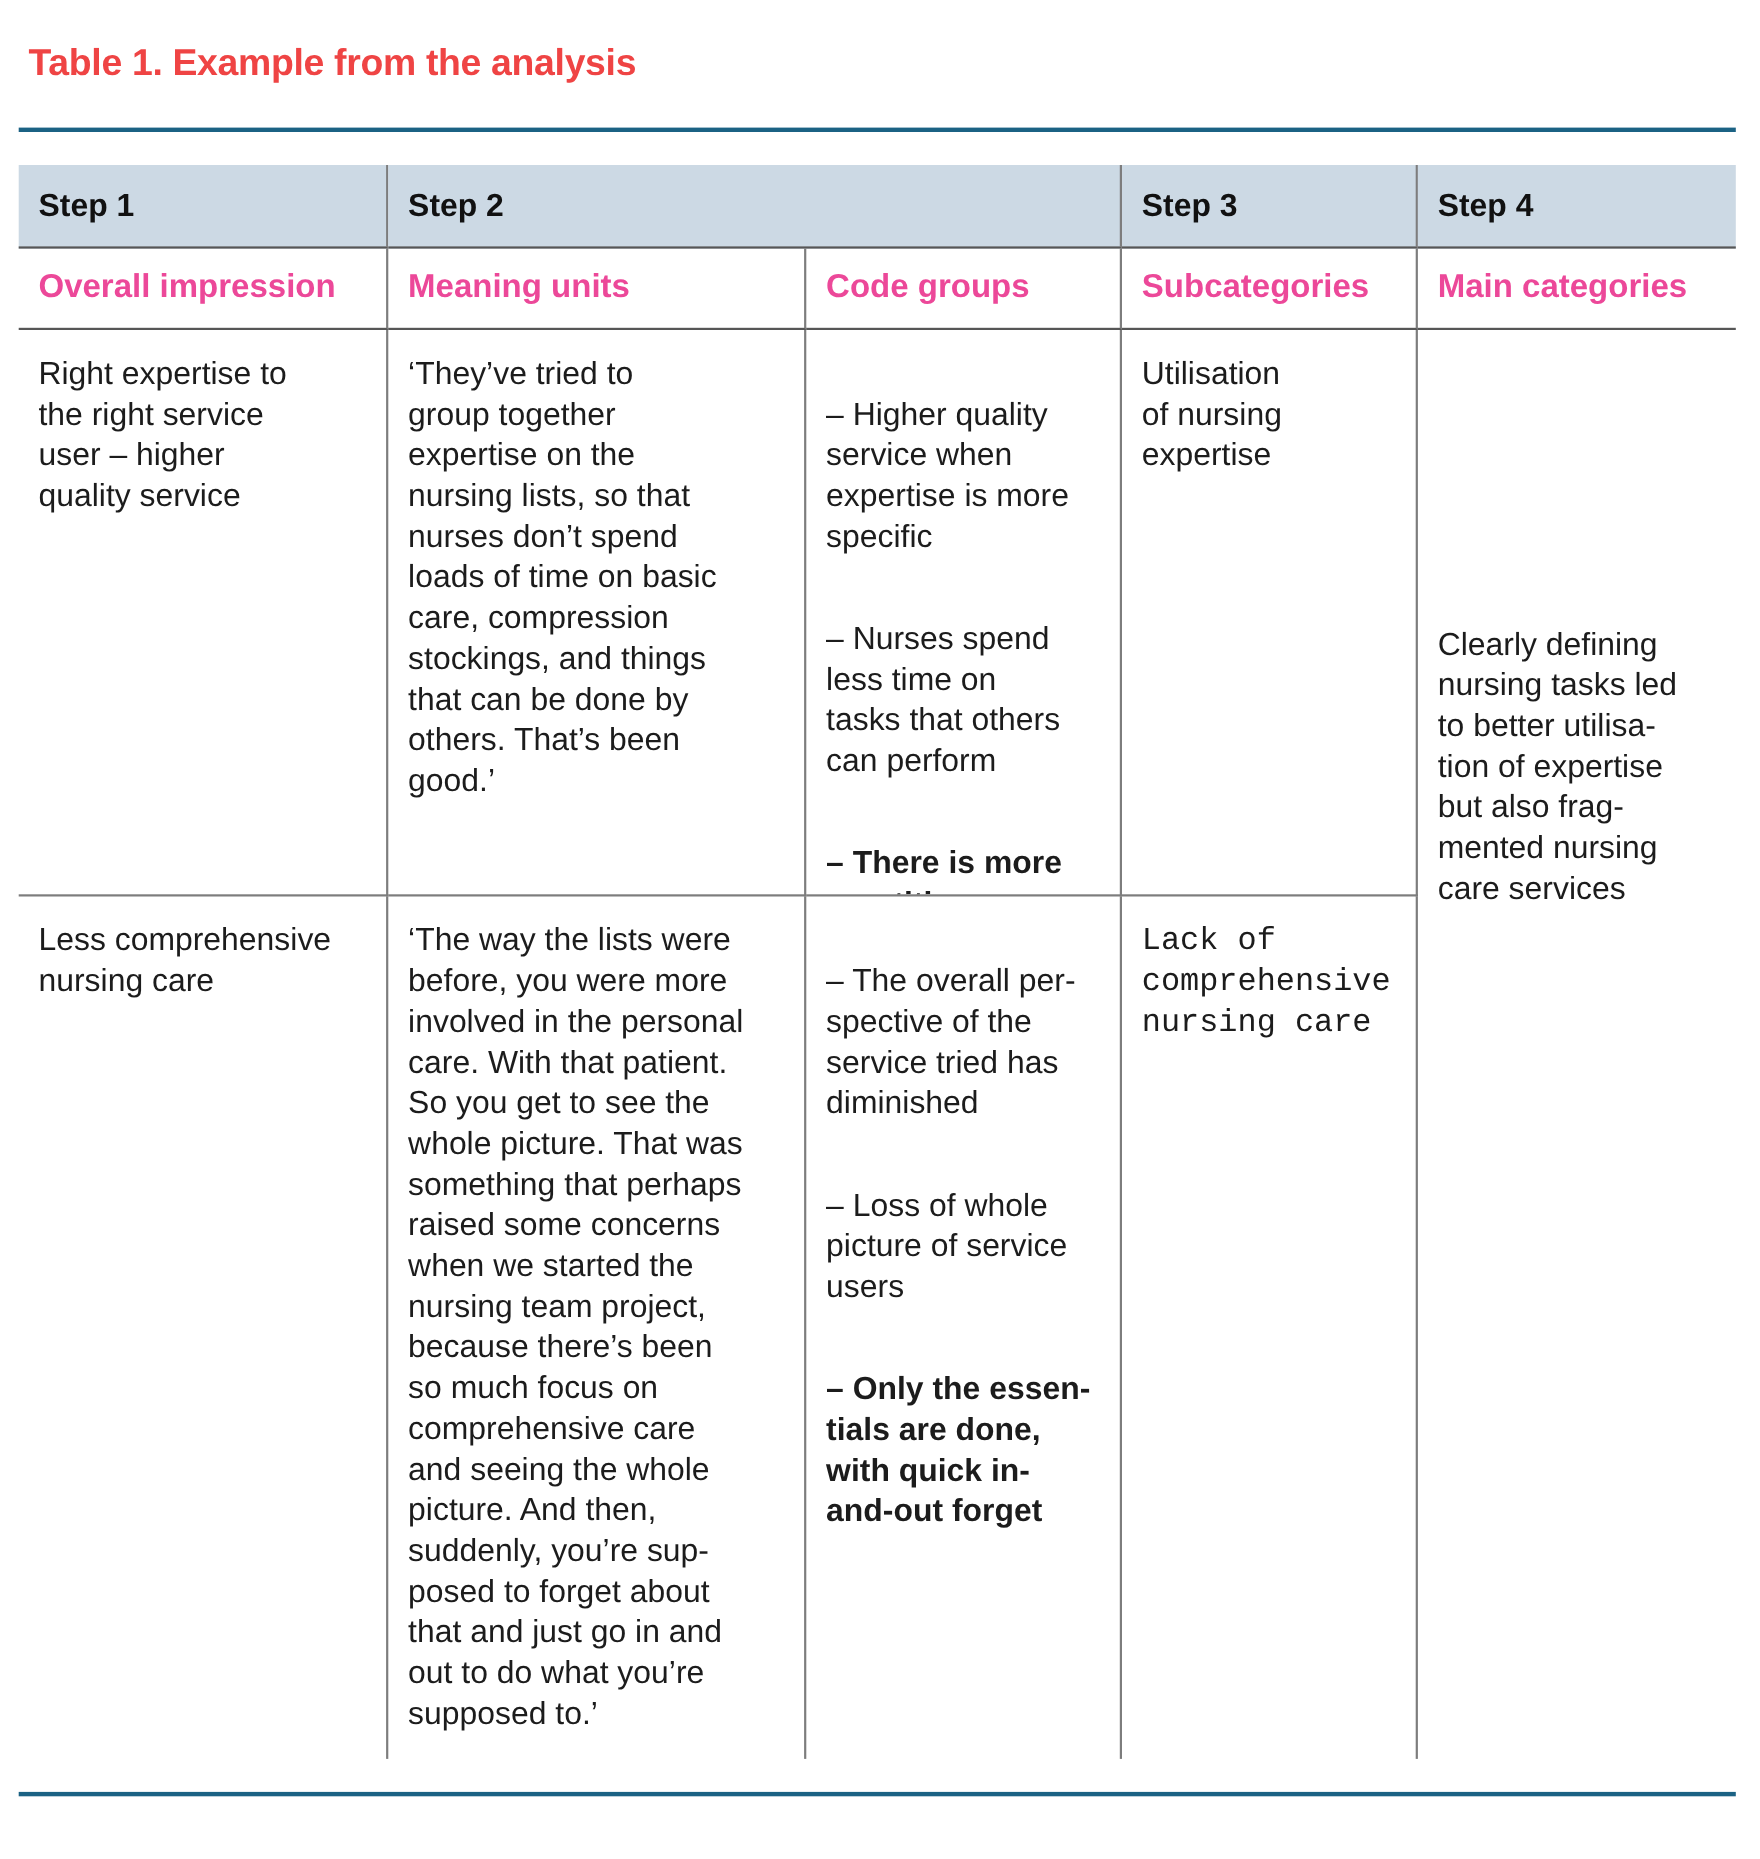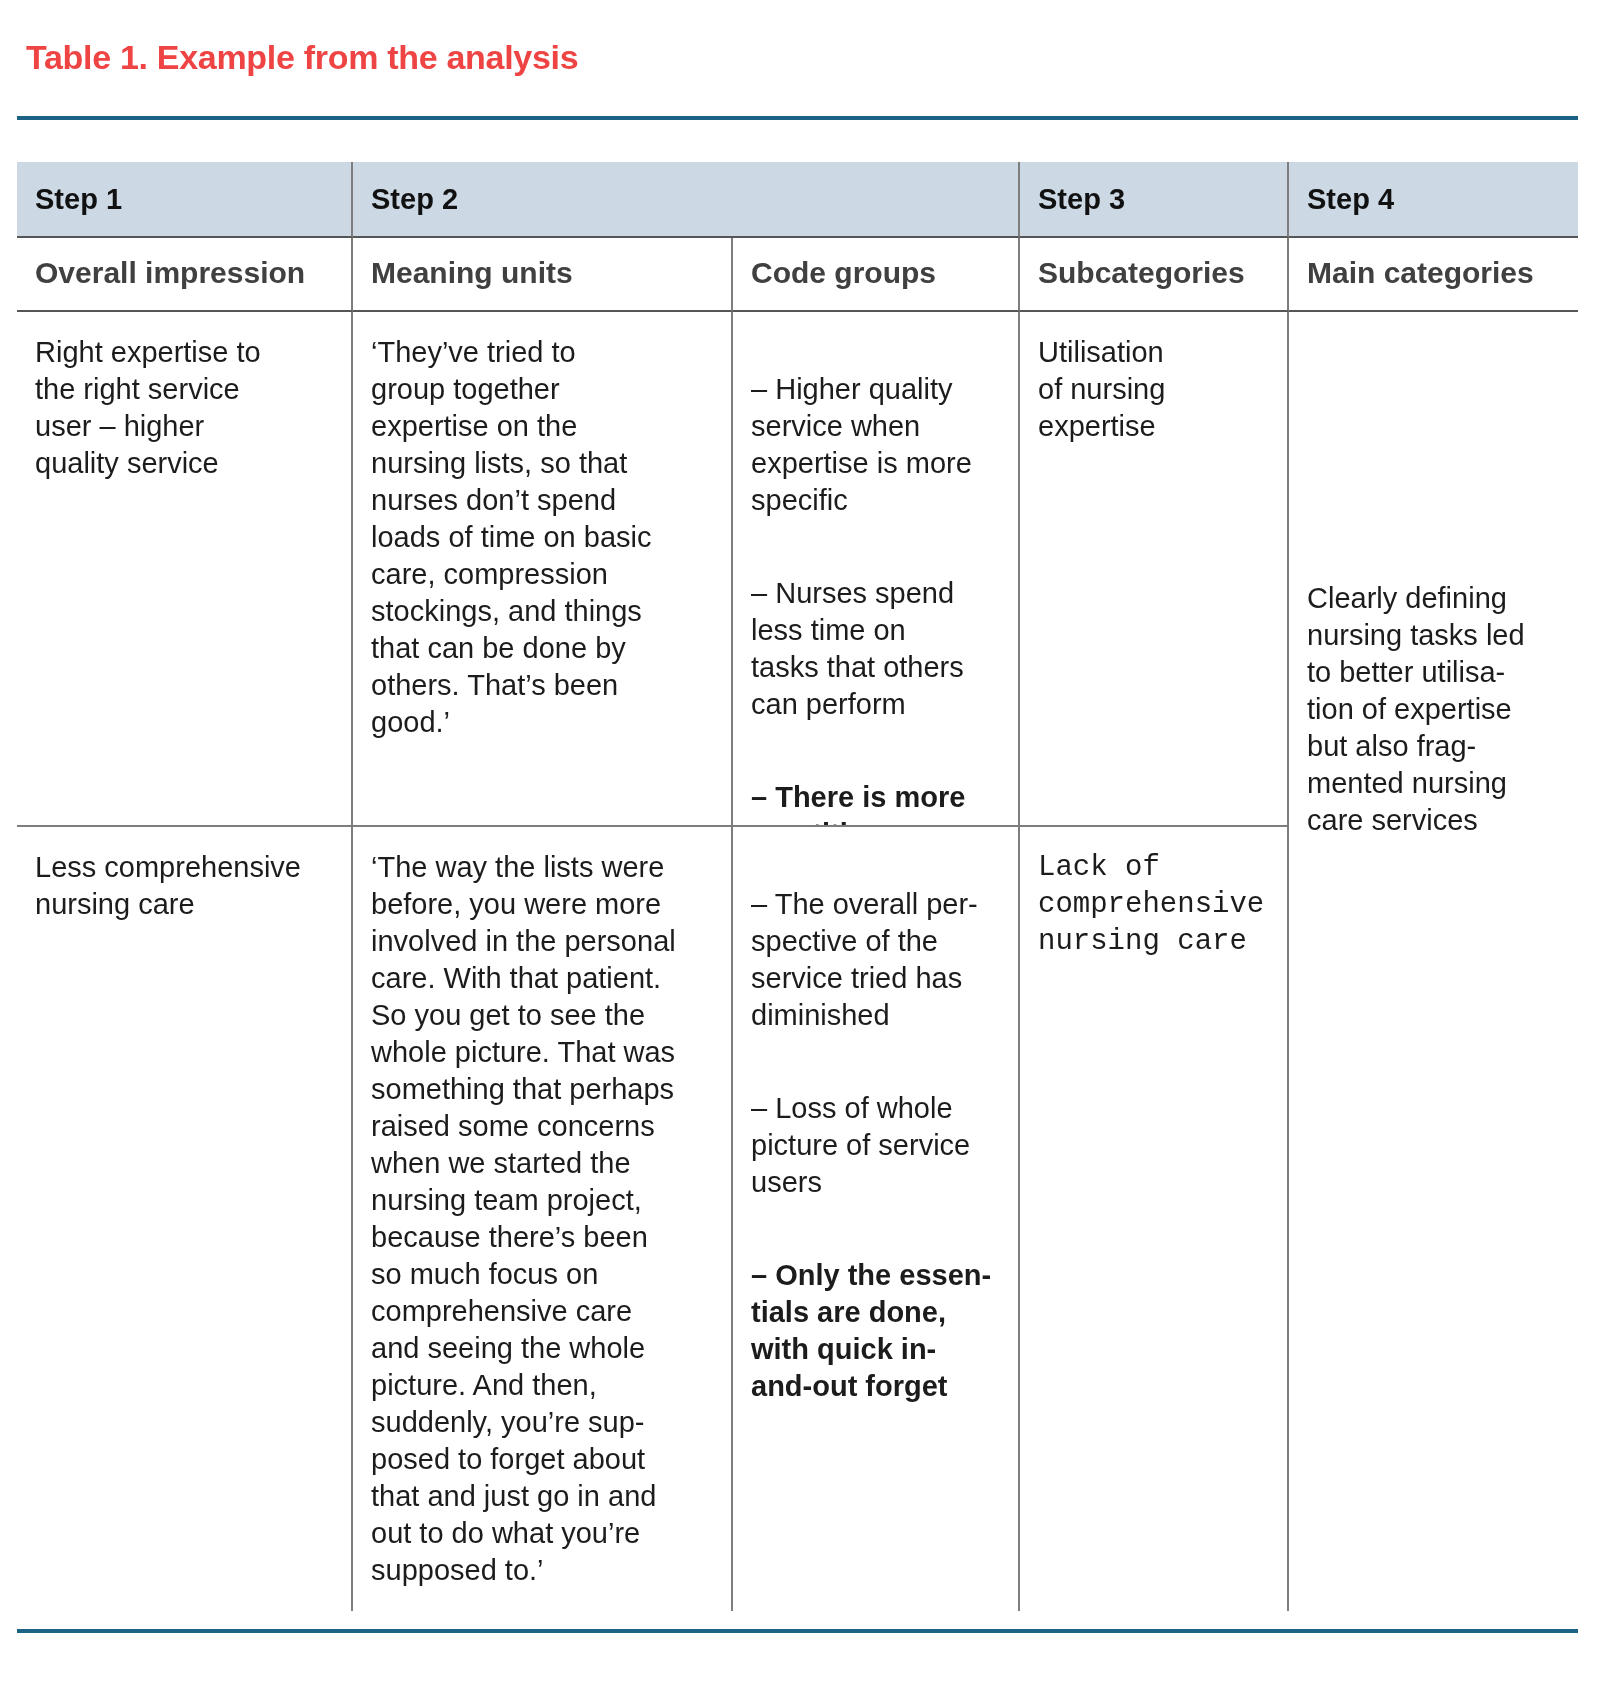--- a/index.html
+++ b/index.html
@@ -28,21 +28,21 @@
     width: 1561px;
     height: 4px;
     background: #1b6284;
   }
   .rule-top { top: 116px; }
   .rule-bottom { top: 1629px; }
 
   .analysis-table {
     position: absolute;
     left: 17px;
-    top: 162px;
+    top: 150px;
     width: 1561px;
     display: grid;
     grid-template-columns: 336px 380px 287px 269px 289px;
     grid-template-rows: 76px 74px 515px 784px;
   }
   .cell { box-sizing: border-box; }
 
   
   .vr { border-right: 2px solid #7d7d7d; }
 
@@ -61,21 +61,21 @@
   .s2 { grid-area: 1 / 2 / 2 / 4; }
   .s3 { grid-area: 1 / 4 / 2 / 5; }
   .s4 { grid-area: 1 / 5 / 2 / 6; }
 
   
   .colhead {
     border-bottom: 2px solid #565656;
     padding: 18px 6px 0 18px;
     font-size: 30px;
     font-weight: bold;
-    color: #404040;
+    color: #ec4899;
     white-space: nowrap;
     overflow: hidden;
   }
   .h1 { grid-area: 2 / 1 / 3 / 2; }
   .h2 { grid-area: 2 / 2 / 3 / 3; }
   .h3 { grid-area: 2 / 3 / 3 / 4; }
   .h4 { grid-area: 2 / 4 / 3 / 5; }
   .h5 { grid-area: 2 / 5 / 3 / 6; }
 
   

